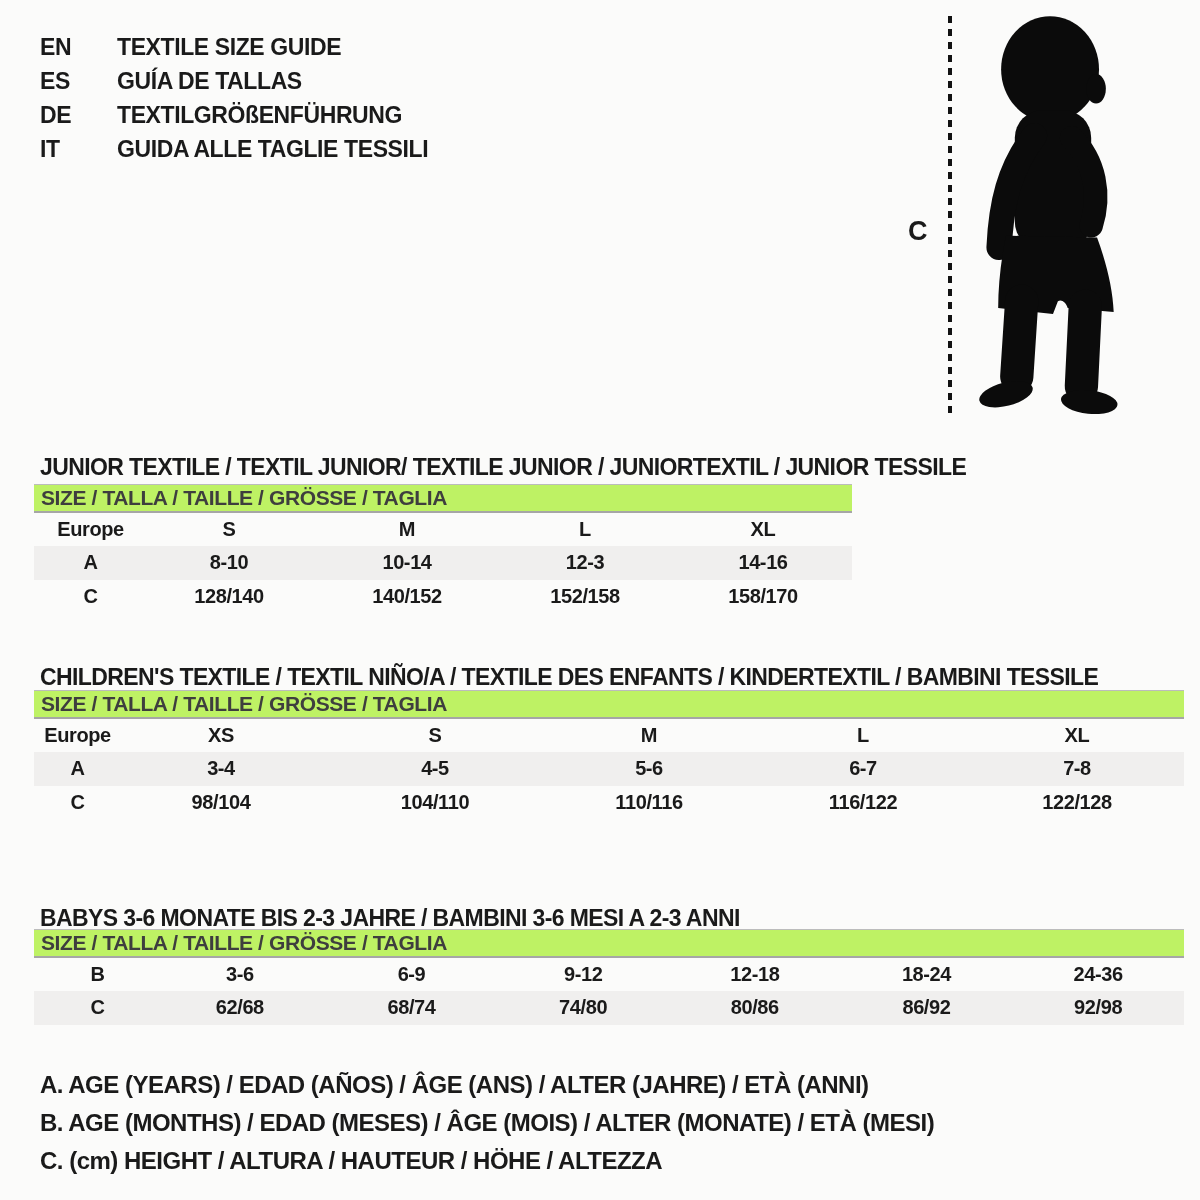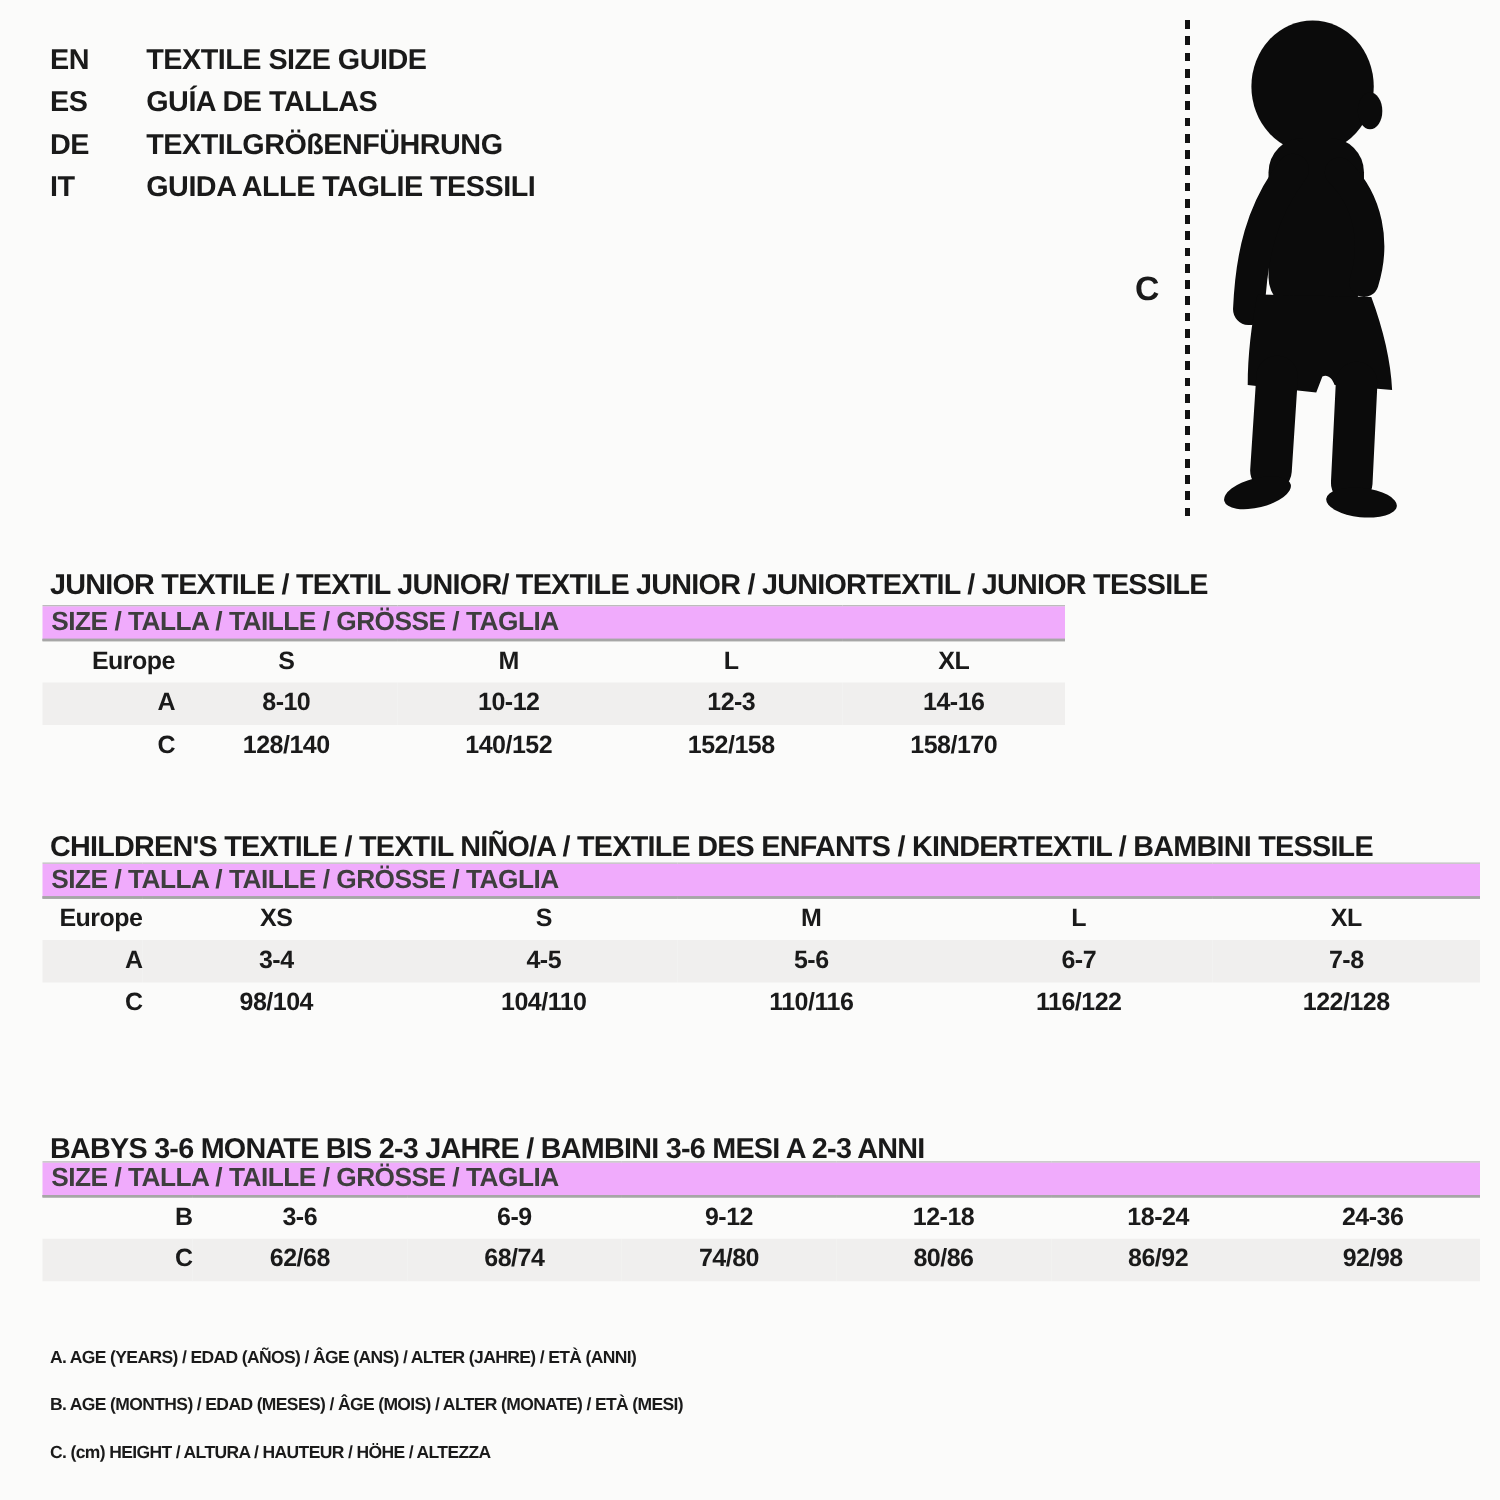--- a/index.html
+++ b/index.html
@@ -18,31 +18,31 @@
   .measure-line {
     position:absolute; left:948px; top:16px; width:4px; height:402px;
     background:repeating-linear-gradient(to bottom, #121212 0 7px, transparent 7px 13px);
   }
   .measure-label { position:absolute; left:908px; top:216px; font-size:27px; }
   .baby-svg { position:absolute; left:960px; top:12px; }
   
   .section-heading { position:absolute; left:40px; font-size:23px; letter-spacing:-0.6px; white-space:nowrap;margin-top:24px; }
   .size-table { position:absolute; left:34px; border-collapse:collapse; table-layout:fixed; }
   .size-table th.bar {
-    background:#f0abfc; color:#3e3e3e; text-align:left;
+    background:#bef264; color:#3e3e3e; text-align:left;
     font-size:21px; height:27px; padding:0 0 0 7px;
     border-top:1px solid #bcbcbc; border-bottom:2px solid #a6a6a6;
     letter-spacing:-0.4px; font-weight:bold;
   }
   .size-table td { font-size:20px; text-align:center; height:34px; padding:0; }
-  .size-table td.lbl { text-align:right; padding-left:7px;margin-left:20px; }
+  .size-table td.lbl { text-align:center; padding-left:7px;margin-left:20px; }
   .size-table tbody tr:nth-child(even) { background:#f0efee; }
   
   .legend { position:absolute; left:40px; top:1066px; }
-  .legend-line { height:38px; display:flex; align-items:center; font-size:14px; letter-spacing:-0.5px; }
+  .legend-line { height:38px; display:flex; align-items:center; font-size:24px; letter-spacing:-0.5px; }
 </style>
 </head>
 <body>
 
 <div class="page">
 
   <div class="lang-block">
     <div class="lang-row">
       <span class="lang-code">EN</span>
       <span>TEXTILE SIZE GUIDE</span>
@@ -90,21 +90,21 @@
       <tr>
         <td class="lbl">Europe</td>
         <td>S</td>
         <td>M</td>
         <td>L</td>
         <td>XL</td>
       </tr>
       <tr>
         <td class="lbl">A</td>
         <td>8-10</td>
-        <td>10-12</td>
+        <td>10-14</td>
         <td>12-3</td>
         <td>14-16</td>
       </tr>
       <tr>
         <td class="lbl">C</td>
         <td>128/140</td>
         <td>140/152</td>
         <td>152/158</td>
         <td>158/170</td>
       </tr>

